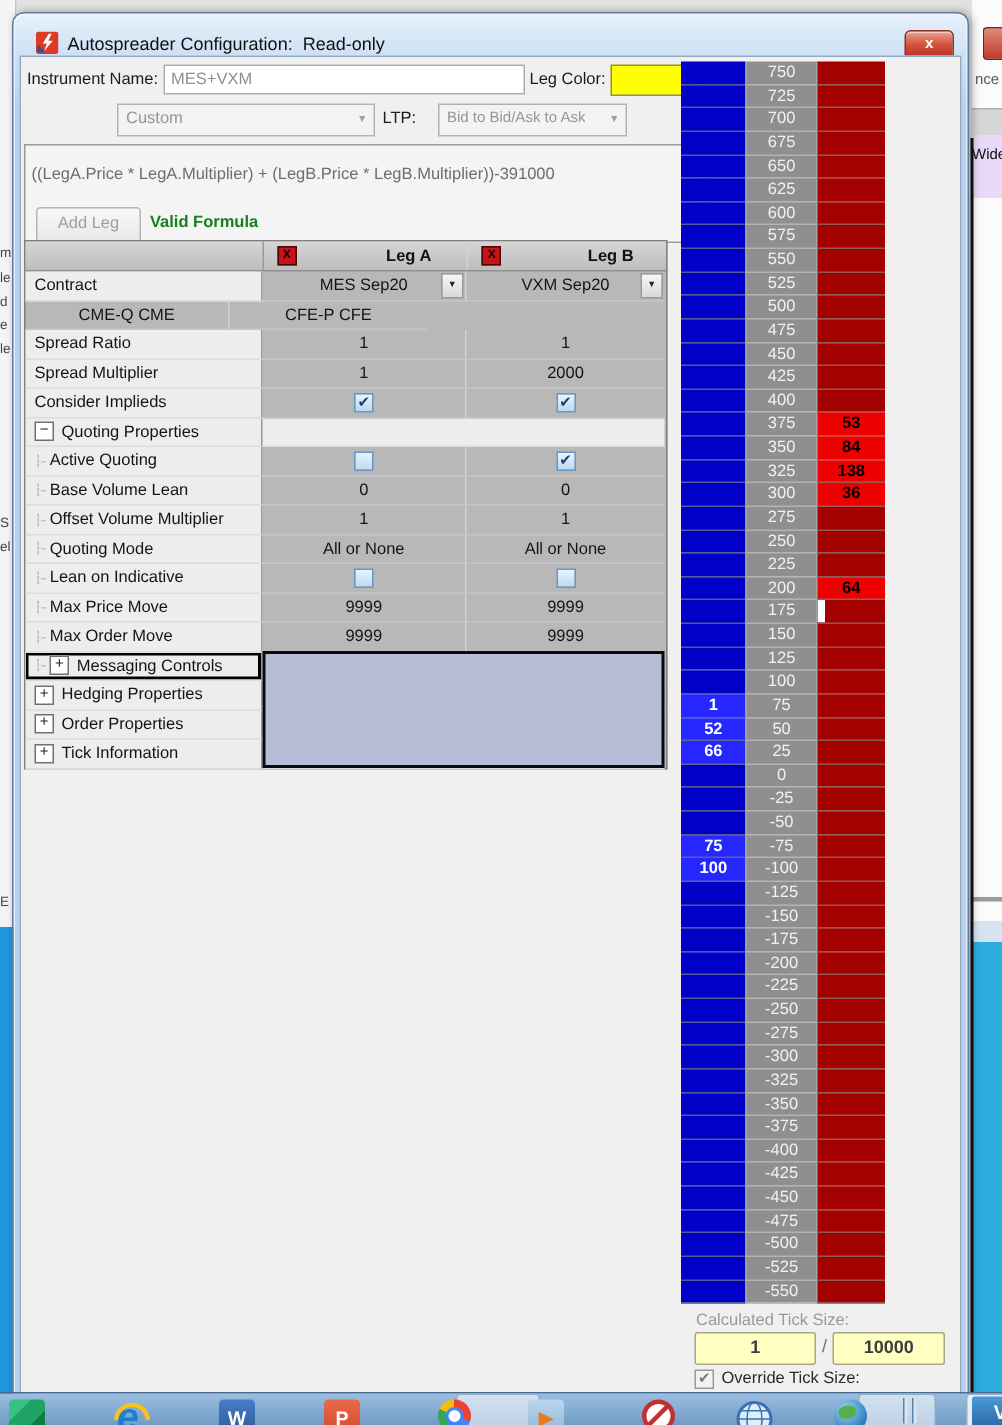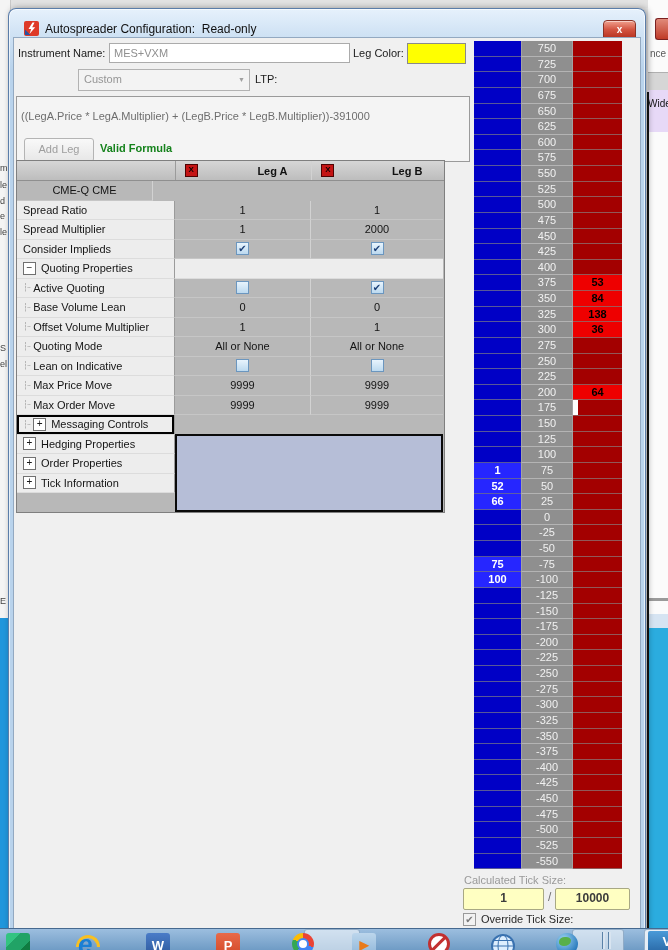--- a/index.html
+++ b/index.html
@@ -58,21 +58,21 @@
   .tcell.cb{width:132px;border-right:none;}
   .tspan{box-sizing:border-box;width:268px;border-bottom:1px solid #dcdcdc;}
   .tspan.light{background:#ededed;}
   .treepfx{color:#9a9a9a;font-size:8px;margin-right:3px;letter-spacing:-1px;}
   .pmbox{display:inline-block;flex:0 0 auto;width:11px;height:11px;margin-right:5px;background:#fff;border:1px solid #707070;color:#1a1a1a;font-size:10px;line-height:9px;text-align:center;box-sizing:content-box;}
   .cbx{display:inline-block;width:13px;height:13px;box-sizing:border-box;border:1px solid #6b96bf;background:linear-gradient(#e8f4fd,#bcd9ef);font-size:10px;line-height:11px;text-align:center;color:#1c3f77;}
   .ddbtn{position:absolute;right:1px;top:1px;bottom:1px;width:15px;background:linear-gradient(#f7f7f7,#d9d9d9);border:1px solid #9a9a9a;box-sizing:border-box;font-size:6px;color:#222;display:flex;align-items:center;justify-content:center;}
   #sel-overlay{left:158px;top:272.5px;width:268px;height:78px;background:#b6bed7;border:2px solid #0a0a0a;box-sizing:border-box;}
 
   
-  #ladder{left:460px;top:3px;width:148px;height:829px;}
+  #ladder{left:440px;top:3px;width:136px;height:829px;}
   .lrow{display:flex;height:15.64px;}
   .lbid,.lprice,.lask{box-sizing:border-box;text-align:center;overflow:hidden;}
   .lbid{width:47px;background:var(--c-bid);border-bottom:1px solid rgba(110,110,140,.8);color:#fff;font-size:11px;font-weight:bold;line-height:14px;}
   .lbid.on{background:var(--c-bid-on);}
   .lprice{width:52px;background:var(--c-price);border-bottom:1px solid #b4b4b4;border-left:1px solid #a2a2a2;border-right:1px solid #a2a2a2;color:#f1f1f1;font-size:11px;line-height:14px;}
   .lask{position:relative;width:49px;background:var(--c-ask);border-bottom:1px solid rgba(140,110,110,.8);color:#000;font-size:11px;font-weight:bold;line-height:14px;}
   .lask.on{background:var(--c-ask-on);}
   .lmarker{position:absolute;left:0;top:0;width:5px;height:100%;background:#fff;}
 
   
@@ -155,40 +155,58 @@
       <input id="inst-input" class="abs" readonly="" value="MES+VXM" style="">
       <div class="lbl" style="left:339px;top:9px;">Leg Color:</div>
       <div id="leg-color-swatch" class="abs" style="background: rgb(255, 255, 0);"></div>
 
       <div class="lbl" style="left:4px;top:35px;margin-top:46px;">Based On:</div>
       <div id="combo-basedon" class="combo">
         <span class="ctext">Custom</span>
         <span class="carrow">▼</span>
       </div>
       <div class="lbl" style="left:241px;top:35px;">LTP:</div>
+      <div id="combo-ltp" class="combo">
+        <span class="ctext" style="font-size:10px;">Bid to Bid/Ask to Ask</span>
+        <span class="carrow">▼</span>
+      </div>
 
       <div id="formula-box" class="abs"><span>((LegA.Price * LegA.Multiplier) + (LegB.Price * LegB.Multiplier))-391000</span></div>
       <div id="addleg-btn" class="abs">Add Leg</div>
       <div id="formula-status" class="abs">Valid Formula</div>
 
       <div id="table-wrap" class="abs">
         <div id="thead">
           <div class="hlabel"></div>
           <div class="hcol a">
             <span class="xicon">X</span>
             <span class="hcoltext">Leg A</span>
           </div>
           <div class="hcol b">
             <span class="xicon">X</span>
             <span class="hcoltext">Leg B</span>
           </div>
         </div>
         <div id="legs-rows">
             <div class="trow">
+              <div class="tlabel">
+                <span>Contract</span>
+              </div>
+              <div class="tcell">
+                <span>MES Sep20</span>
+                <span class="ddbtn">▼</span>
+              </div>
+              <div class="tcell cb">
+                <span>VXM Sep20</span>
+                <span class="ddbtn">▼</span>
+              </div>
+            </div>
+            <div class="trow">
               <div class="tcell">CME-Q CME</div>
+              <div class="tcell cb">CFE-P CFE</div>
             </div>
             <div class="trow">
               <div class="tlabel">
                 <span>Spread Ratio</span>
               </div>
               <div class="tcell">1</div>
               <div class="tcell cb">1</div>
             </div>
             <div class="trow">
               <div class="tlabel">

